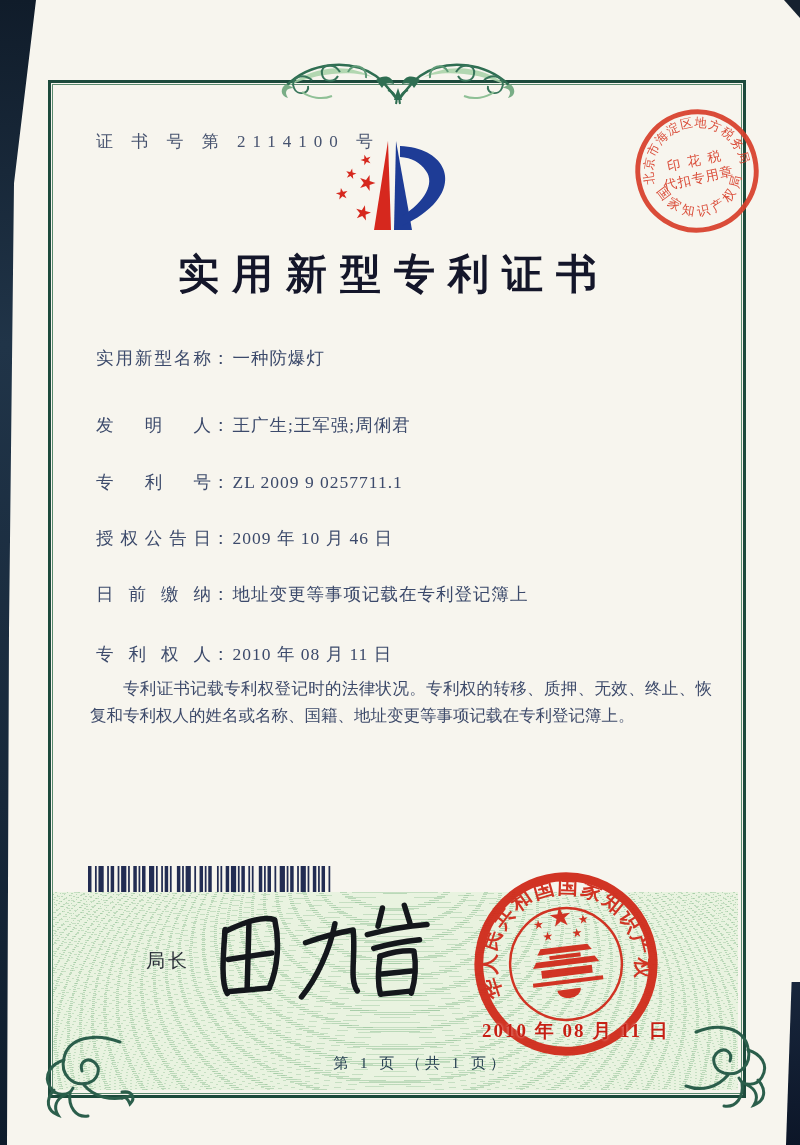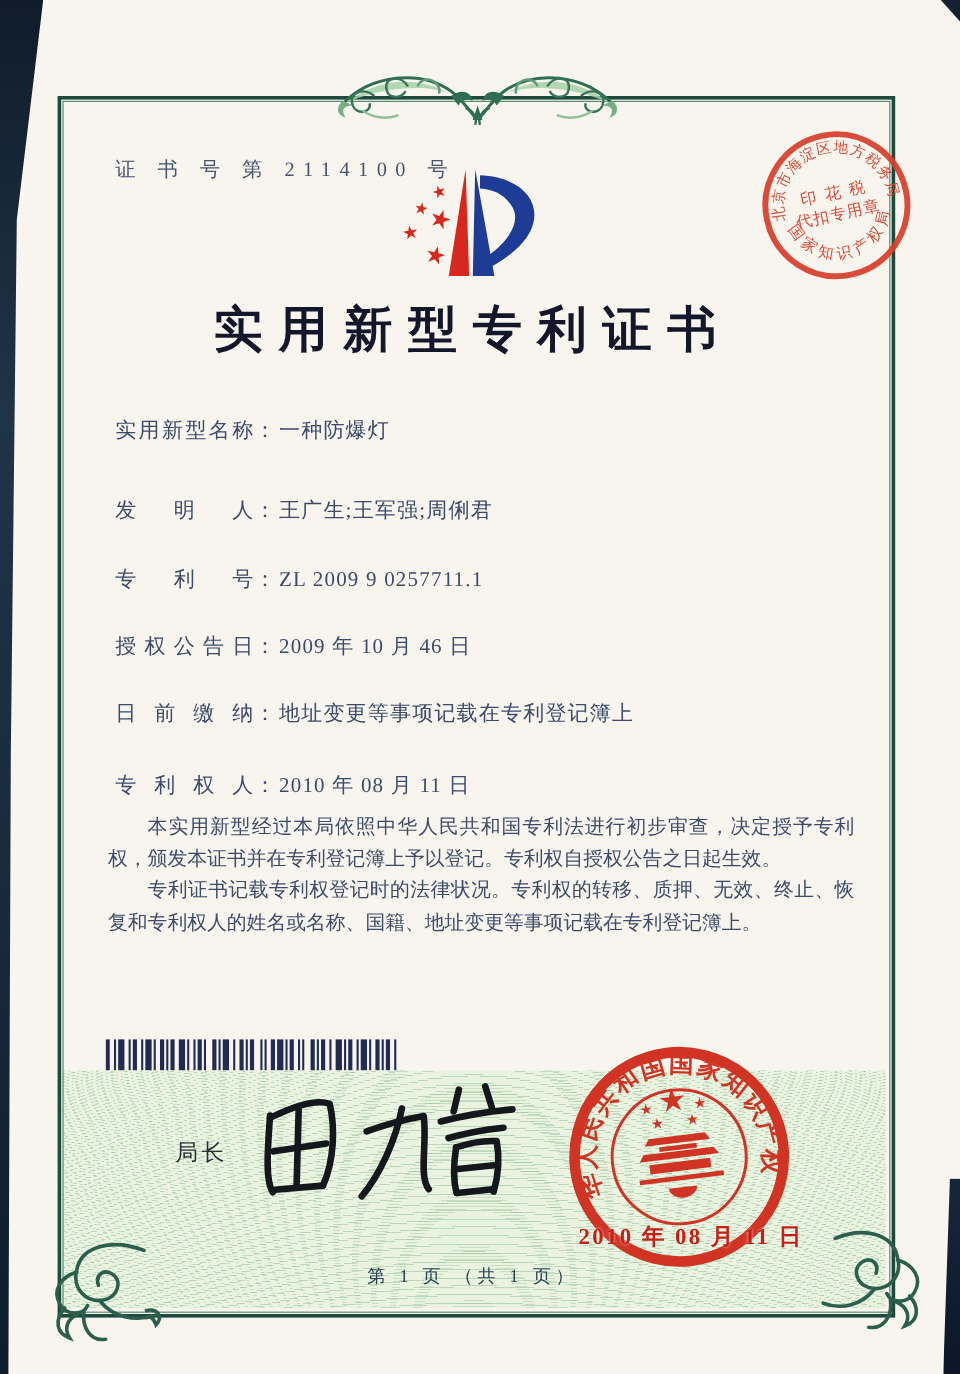--- a/index.html
+++ b/index.html
@@ -36,21 +36,21 @@
   .f-label{display:inline-block;width:116px;text-align:justify;text-align-last:justify;vertical-align:bottom;}
   .f-colon{margin:0 2px 0 0;}
   .paras{position:absolute;left:90px;top:676px;width:622px;z-index:4;color:#3d4a6a;
     font-size:16.5px;line-height:26.5px;text-align:justify;}
   .paras p{margin:0;text-indent:2em;}
   .sig-title{position:absolute;left:146px;top:948px;z-index:4;font-size:19px;
     letter-spacing:3px;color:#2a2f38;font-family:Liberation Mono, monospace;}
   .issue-date{position:absolute;left:482px;top:1018px;z-index:5;font-size:19px;font-weight:bold;
     color:#c62014;letter-spacing:2px;text-shadow:0 0 3px rgba(255,255,255,.7);}
   .footer{position:absolute;left:48px;top:1054px;width:692px;z-index:4;text-align:center;
-    font-size:15px;letter-spacing:4px;color:#274052;}
+    font-size:15px;letter-spacing:4px;color:#274052;padding-left:27px;}
   
   .logo{position:absolute;left:328px;top:128px;width:146px;height:110px;z-index:4;}
   .tax-stamp{position:absolute;left:628px;top:102px;width:138px;height:138px;z-index:5;
     transform:rotate(-12deg);opacity:.93;}
   .seal{position:absolute;left:468px;top:866px;width:196px;height:196px;z-index:4;
     transform:rotate(-7deg);opacity:.95;}
   .barcode{position:absolute;left:88px;top:866px;width:244px;height:26px;z-index:4;}
   .barcode rect{fill:#222c52;}
   .signature{position:absolute;left:202px;top:896px;width:250px;height:118px;z-index:4;
     transform:rotate(-2deg);}
@@ -151,21 +151,20 @@
 <div class="fields">
   <div class="field-row" style="top:0"><span class="f-label">实用新型名称</span><span class="f-colon">：</span><span>一种防爆灯</span></div>
   <div class="field-row" style="top:67px"><span class="f-label">发明人</span><span class="f-colon">：</span><span>王广生;王军强;周俐君</span></div>
   <div class="field-row" style="top:124px"><span class="f-label">专利号</span><span class="f-colon">：</span><span>ZL 2009 9 0257711.1</span></div>
   <div class="field-row" style="top:180px"><span class="f-label">授权公告日</span><span class="f-colon">：</span><span>2009 年 10 月 46 日</span></div>
   <div class="field-row" style="top:236px"><span class="f-label">日前缴纳</span><span class="f-colon">：</span><span>地址变更等事项记载在专利登记簿上</span></div>
   <div class="field-row" style="top:296px"><span class="f-label">专利权人</span><span class="f-colon">：</span><span>2010 年 08 月 11 日</span></div>
 </div>
 
 <div class="paras">
-  <p>本实用新型经过本局依照中华人民共和国专利法进行初步审查，决定授予专利权，颁发本证书并在专利登记簿上予以登记。专利权自授权公告之日起生效。</p>
   <p>专利证书记载专利权登记时的法律状况。专利权的转移、质押、无效、终止、恢复和专利权人的姓名或名称、国籍、地址变更等事项记载在专利登记簿上。</p>
 </div>
 
 <svg class="barcode" viewBox="0 0 140 26" preserveAspectRatio="none">
     <rect x="0" y="0" width="2" height="26"></rect>
     <rect x="4" y="0" width="1" height="26"></rect>
     <rect x="6" y="0" width="3" height="26"></rect>
     <rect x="11" y="0" width="1" height="26"></rect>
     <rect x="13" y="0" width="2" height="26"></rect>
     <rect x="17" y="0" width="1" height="26"></rect>

